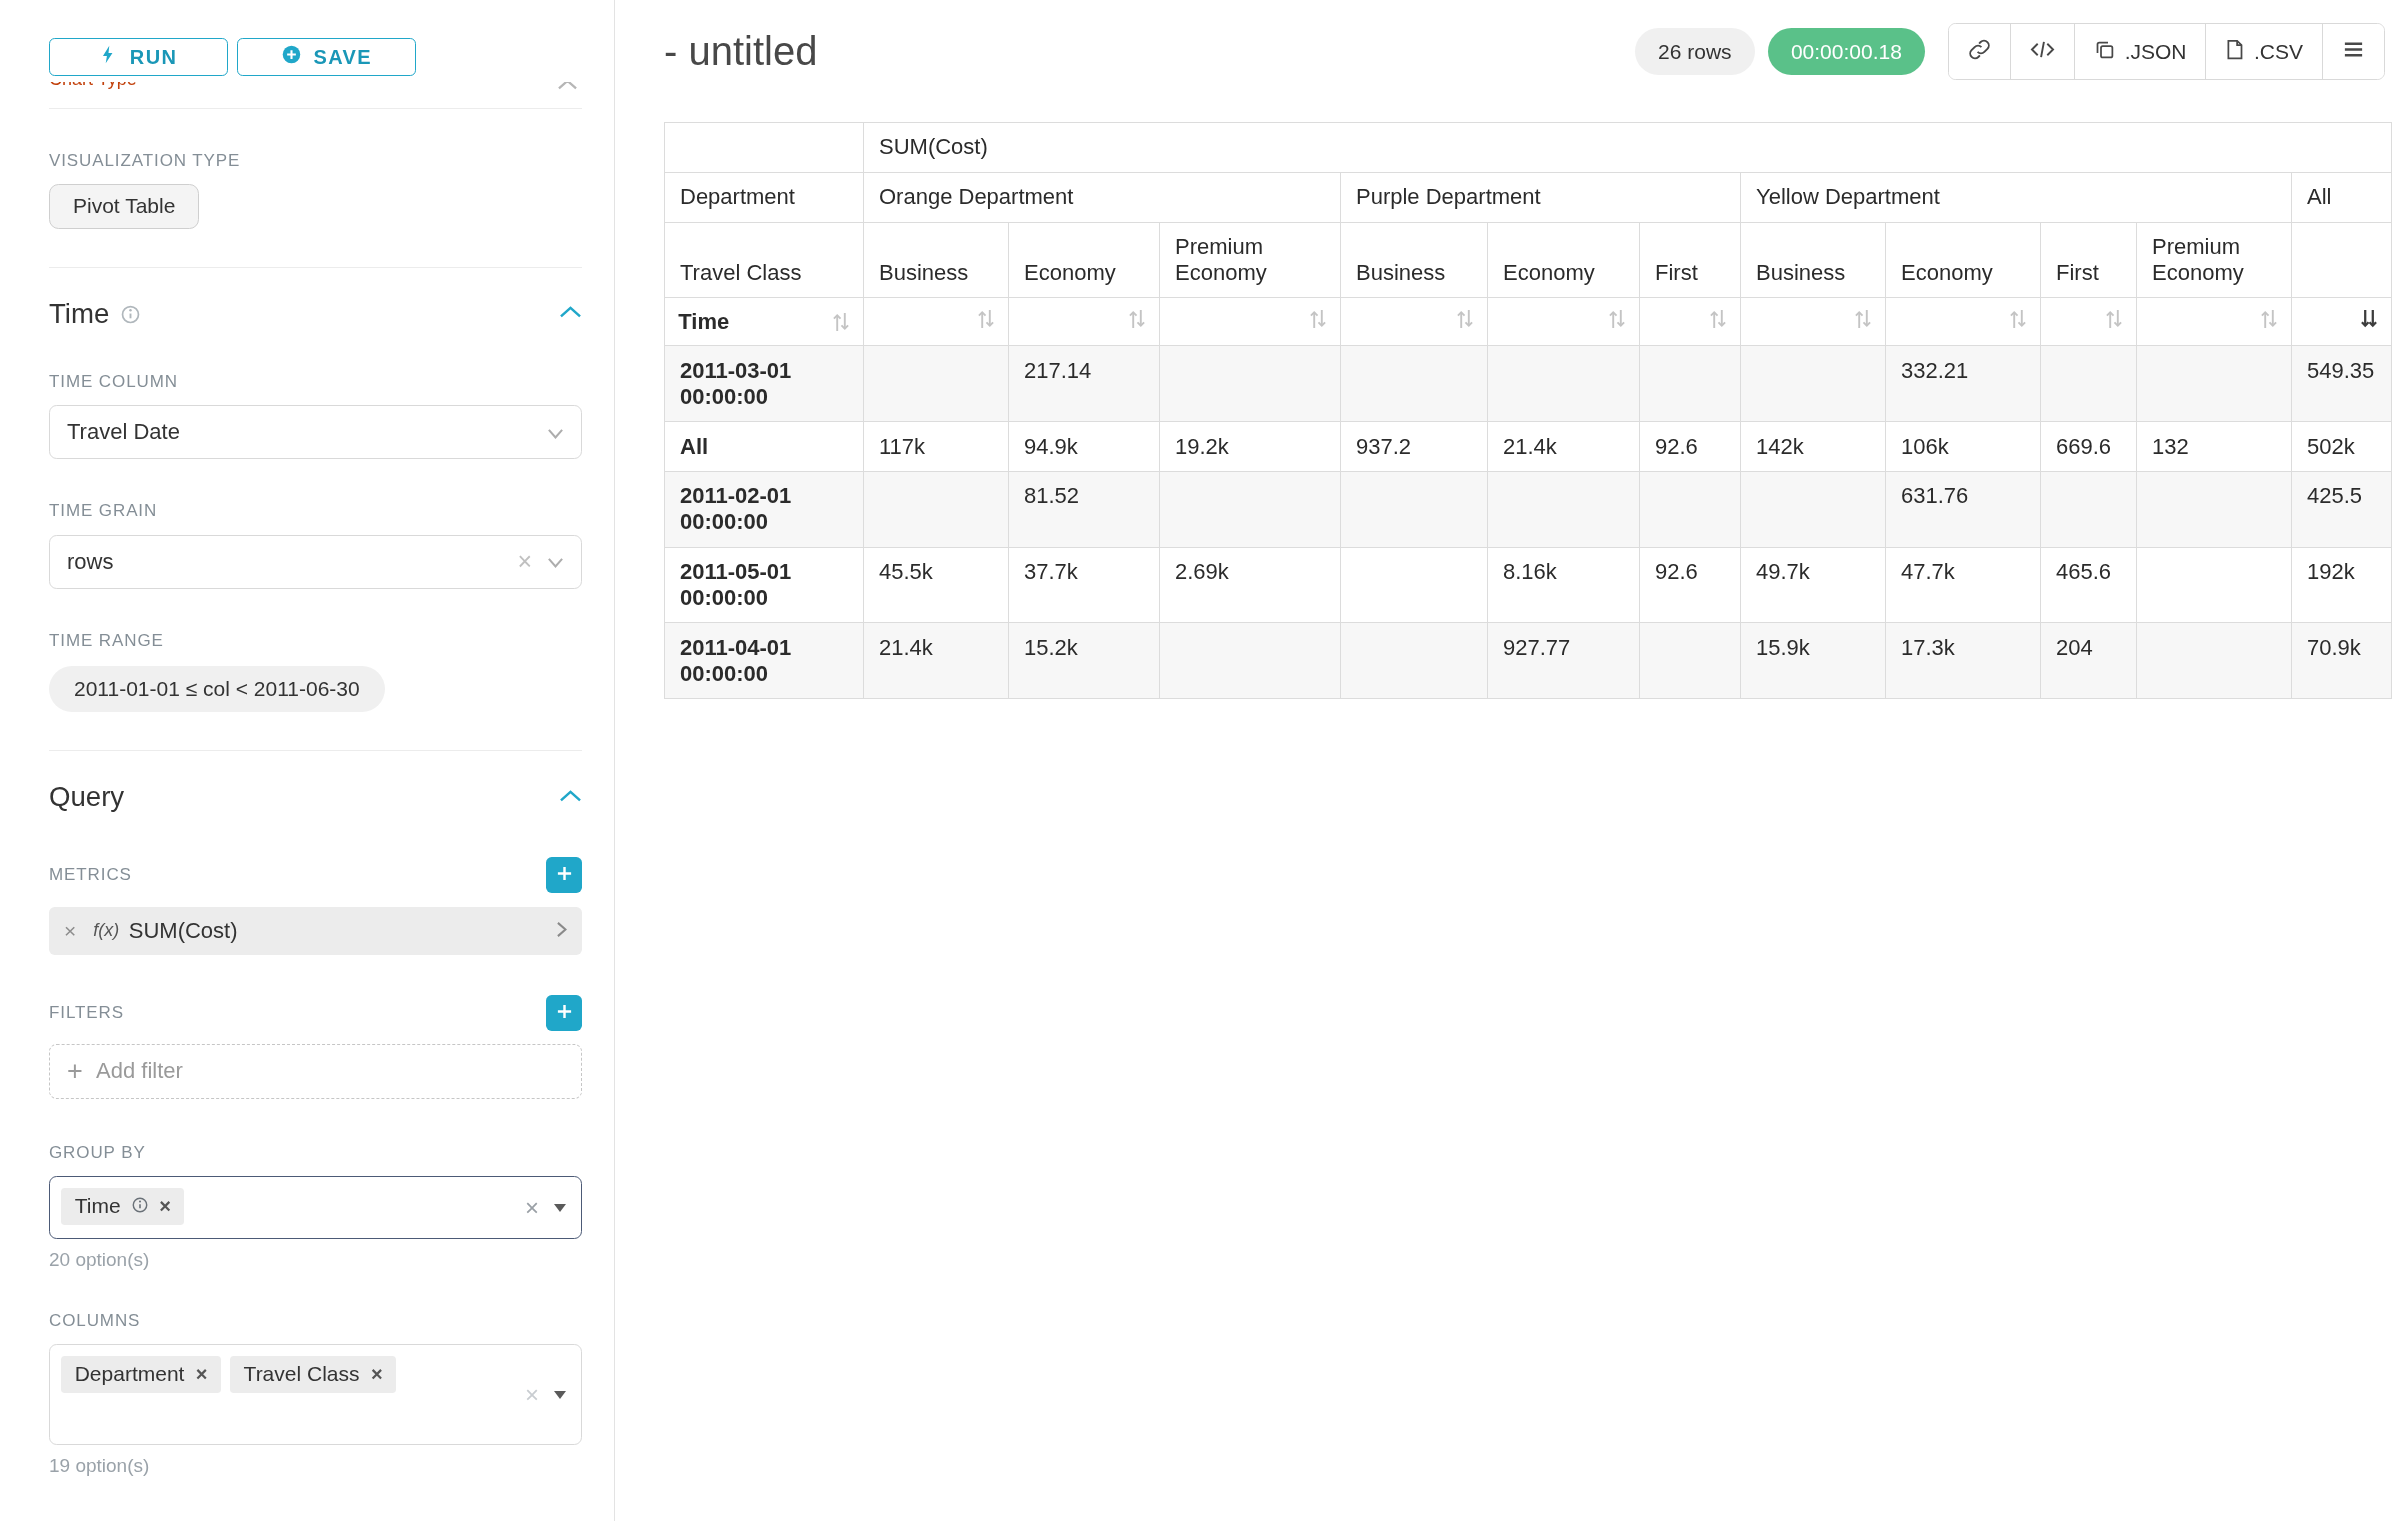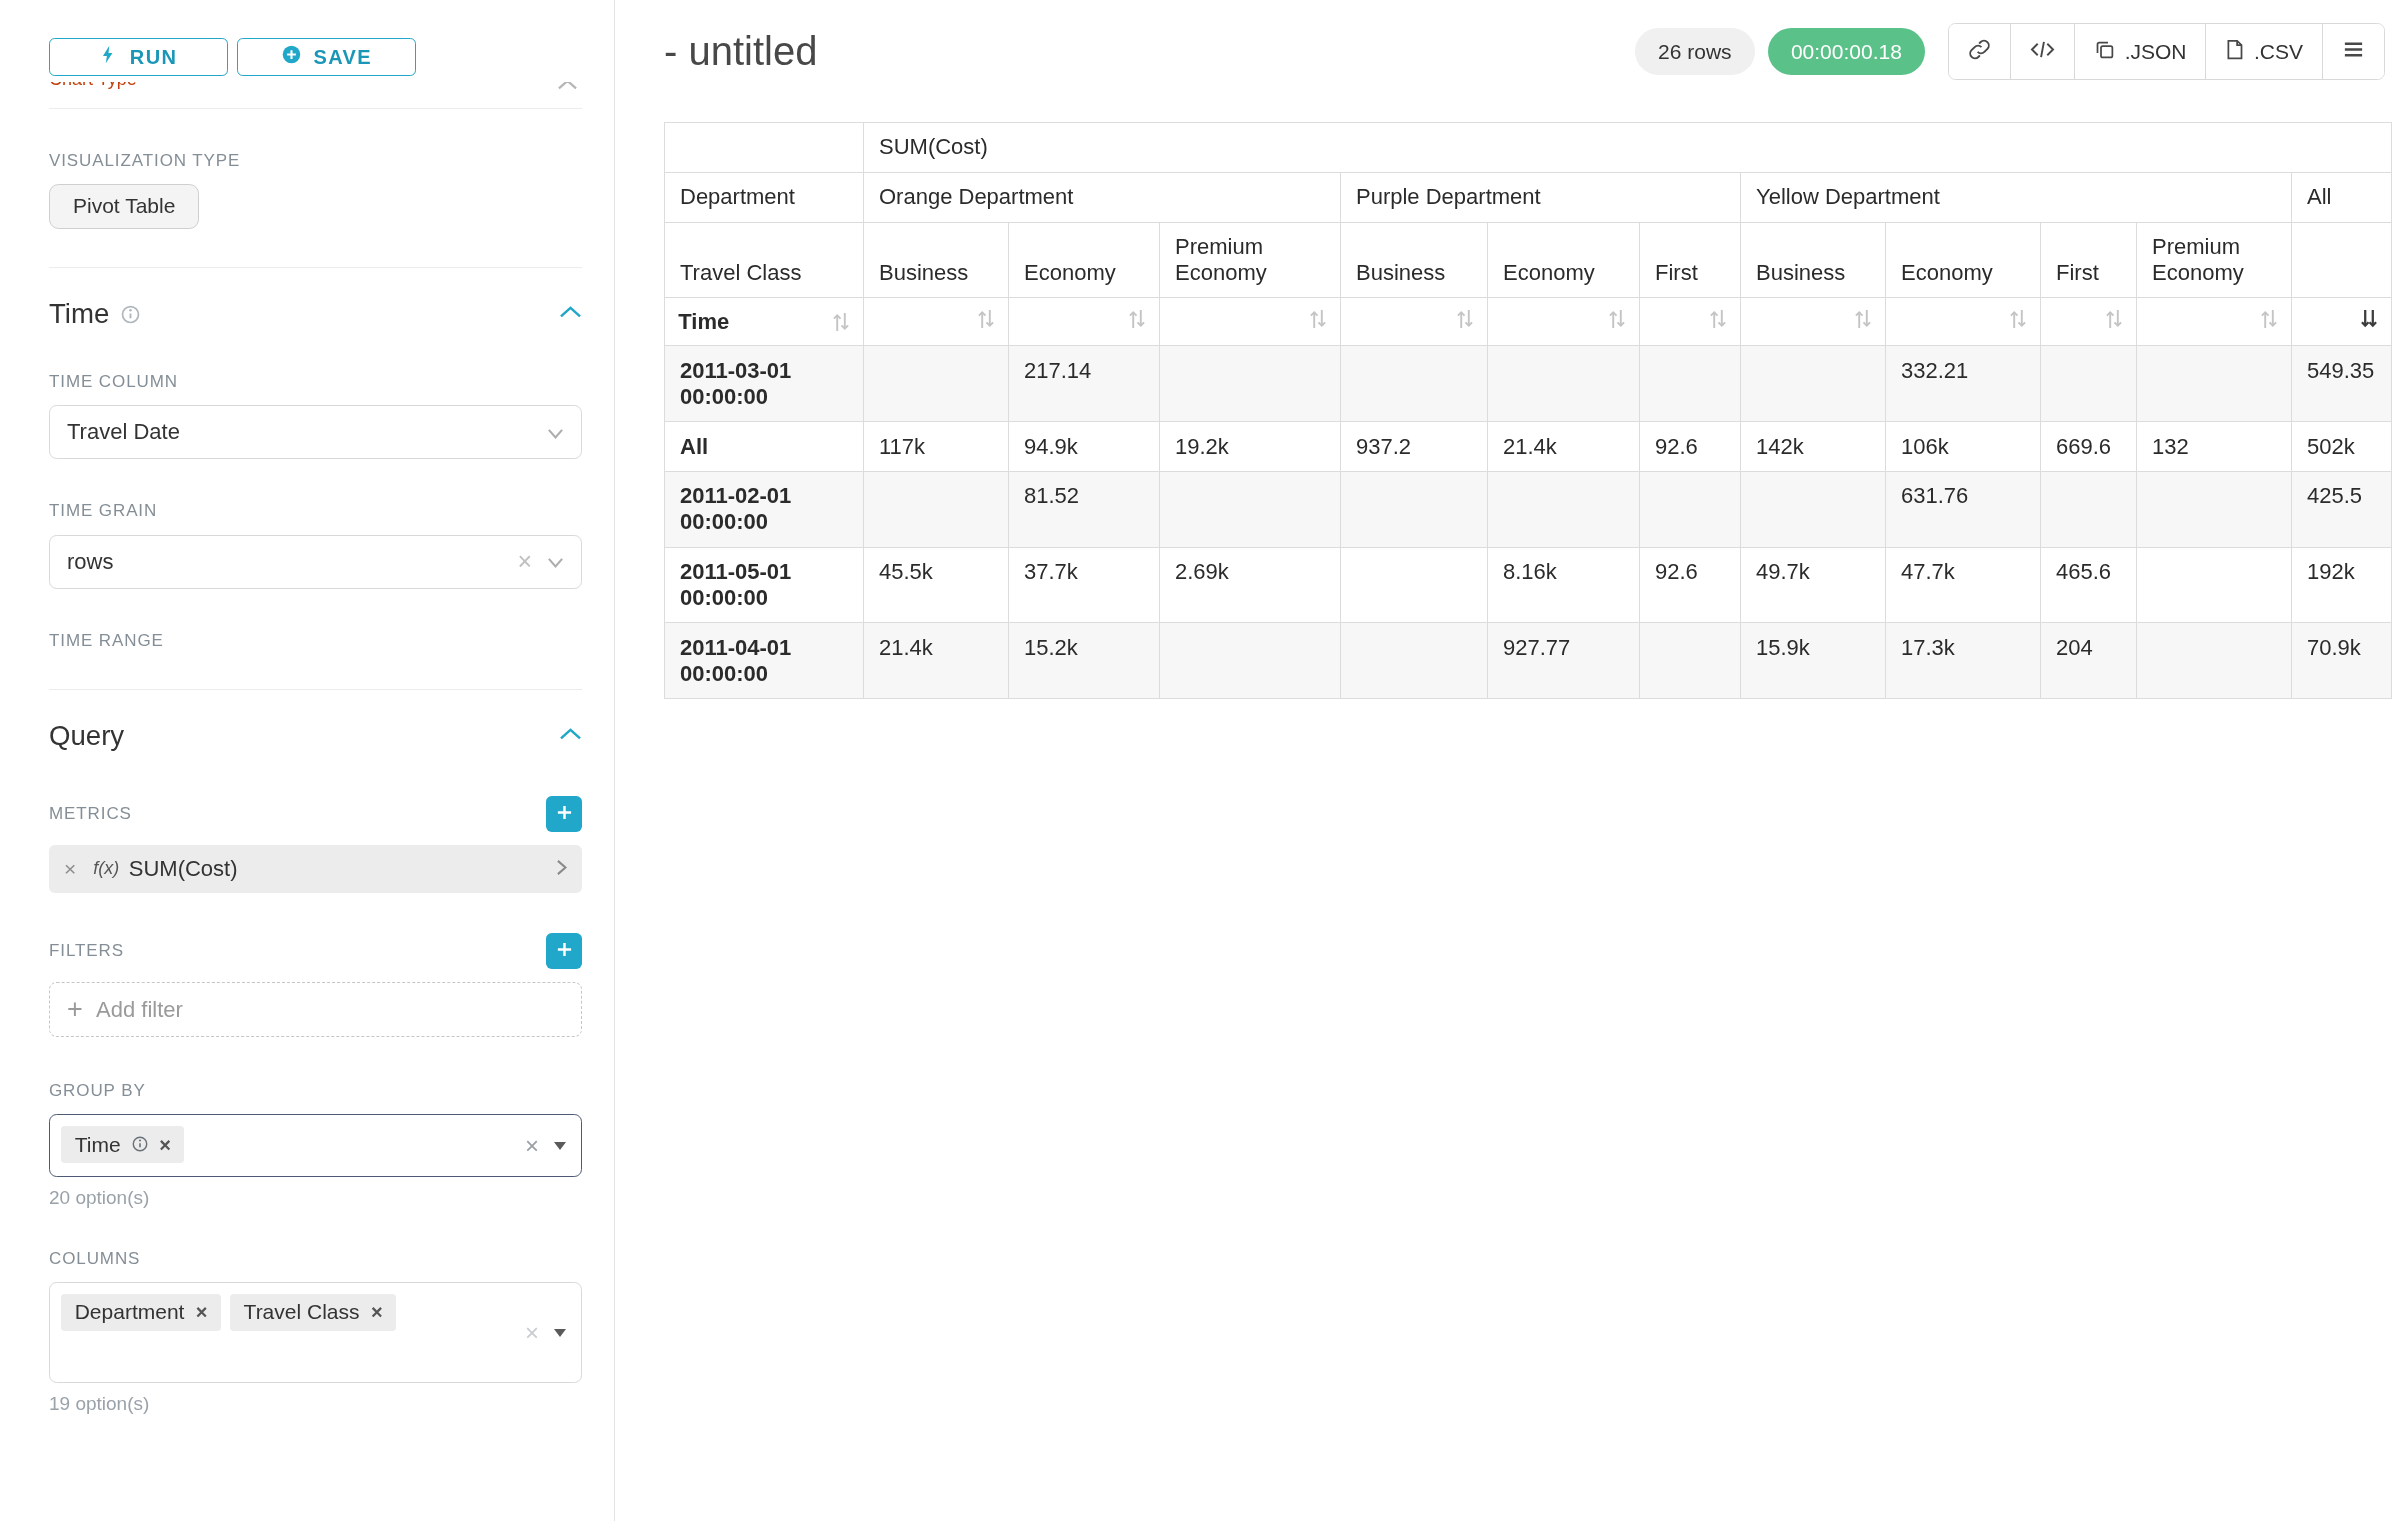--- a/index.html
+++ b/index.html
@@ -135,20 +135,21 @@
     <div class="ctl-label">TIME GRAIN</div>
     <div class="select">
       <span class="grow">rows</span>
       <span class="clear-x">×</span>
       <span><svg width="17" height="11.4" viewBox="0 0 18 12">
             <path d="M2 2l7 8 7-8" stroke="#adadad" stroke-width="2.2" fill="none"></path>
           </svg></span>
     </div>
 
     <div class="ctl-label">TIME RANGE</div>
+    <div class="range-pill">2011-01-01 ≤ col &lt; 2011-06-30</div>
 
     <hr class="divider">
 
     <div class="section-head">
       <span class="section-title">Query</span>
       <span class="spacer"></span>
       <span><svg width="23" height="14.3" viewBox="0 0 24 15">
             <path d="M2 12 12 3l10 9" stroke="#20a7c9" stroke-width="2.6" fill="none"></path>
           </svg></span>
     </div>

